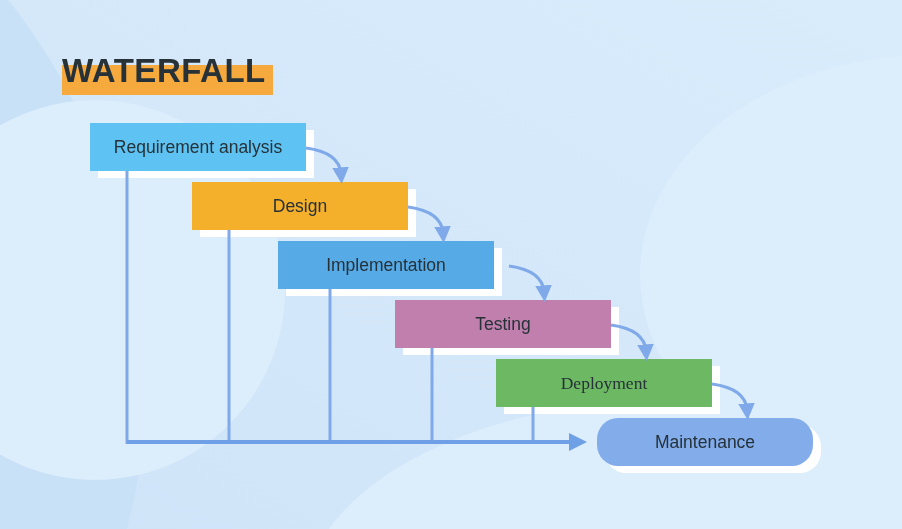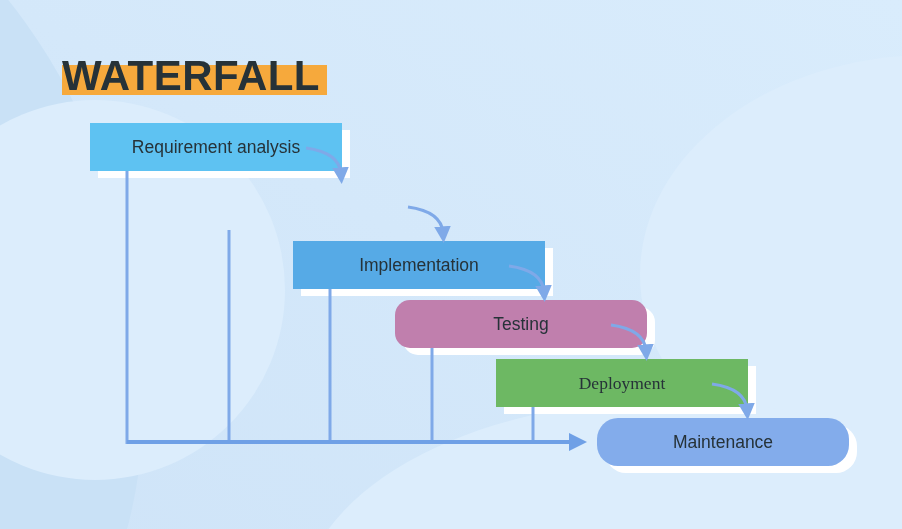--- a/index.html
+++ b/index.html
@@ -10,32 +10,32 @@
   
   .blob{position:absolute;border-radius:50%;}
   .blob-left-wedge{left:-470px;top:-150px;width:600px;height:900px;transform:rotate(-16deg);background:var(--blobdark,#c9e1f6);}
   .blob-center-left{left:-95px;top:100px;width:380px;height:380px;background:var(--bloblight,#dcedfc);}
   .blob-right{left:640px;top:55px;width:580px;height:440px;background:var(--bloblight,#dcedfc);}
   .blob-bottom{left:300px;top:400px;width:740px;height:420px;background:var(--bloblight,#dcedfc);}
 
   
   .title-wrap{position:absolute;left:62px;top:52px;z-index:3;}
   .title-hl{position:absolute;left:0;top:13px;right:-7px;height:30px;background:var(--hl,#f6a93c);}
-  .title-wrap h1{position:relative;margin:0;font-size:42px;font-weight:700;letter-spacing:.5px;color:var(--title-color,#263238);}
+  .title-wrap h1{position:relative;margin:0;font-size:33px;font-weight:700;letter-spacing:.5px;color:var(--title-color,#263238);}
 
   
   .stage{
-    position:absolute;width:252px;height:48px;z-index:4;
+    position:absolute;width:216px;height:48px;z-index:4;
     display:flex;align-items:center;justify-content:center;
     box-shadow:8px 7px 0 0 var(--shadow,#ffffff);
   }
   .stage span{font-size:17.5px;color:var(--label,#263238);}
   .s0{left:90px; top:123px;}
   .s1{left:192px;top:182px;}
-  .s2{left:293px;top:241px;}
+  .s2{left:278px;top:241px;}
   .s3{left:395px;top:300px;}
   .s4{left:496px;top:359px;}
   .s5{left:597px;top:418px;}
 
   
   .connectors{position:absolute;left:0;top:0;z-index:5;pointer-events:none;}
   .flow-arrow{fill:none;stroke:var(--connector,#7fa9e8);stroke-width:3.2;}
   .dep-line{fill:none;stroke:var(--connector,#7fa9e8);stroke-width:3;}
   .feedback{fill:none;stroke:var(--feedback,#6fa0e6);stroke-width:4;}
 </style>
@@ -50,24 +50,27 @@
   <div class="blob blob-center-left"></div>
 
   <div class="title-wrap">
     <span class="title-hl"></span>
     <h1>WATERFALL</h1>
   </div>
 
   <div class="stage s0" style="background: rgb(94, 194, 242);">
     <span>Requirement analysis</span>
   </div>
+  <div class="stage s1" style="background: rgb(245, 176, 43);">
+    <span>Design</span>
+  </div>
   <div class="stage s2" style="background: rgb(86, 170, 230);">
     <span>Implementation</span>
   </div>
-  <div class="stage s3" style="background: rgb(192, 127, 173); border-radius: 15px;">
+  <div class="stage s3" style="background: rgb(192, 127, 173);">
     <span>Testing</span>
   </div>
   <div class="stage s4" style="background: rgb(109, 184, 99); font-family: Liberation Serif, serif;">
     <span>Deployment</span>
   </div>
   <div class="stage s5" style="background: rgb(131, 172, 235); border-radius: 21px;">
     <span>Maintenance</span>
   </div>
 
   <svg class="connectors" width="902" height="529" viewBox="0 0 902 529">

